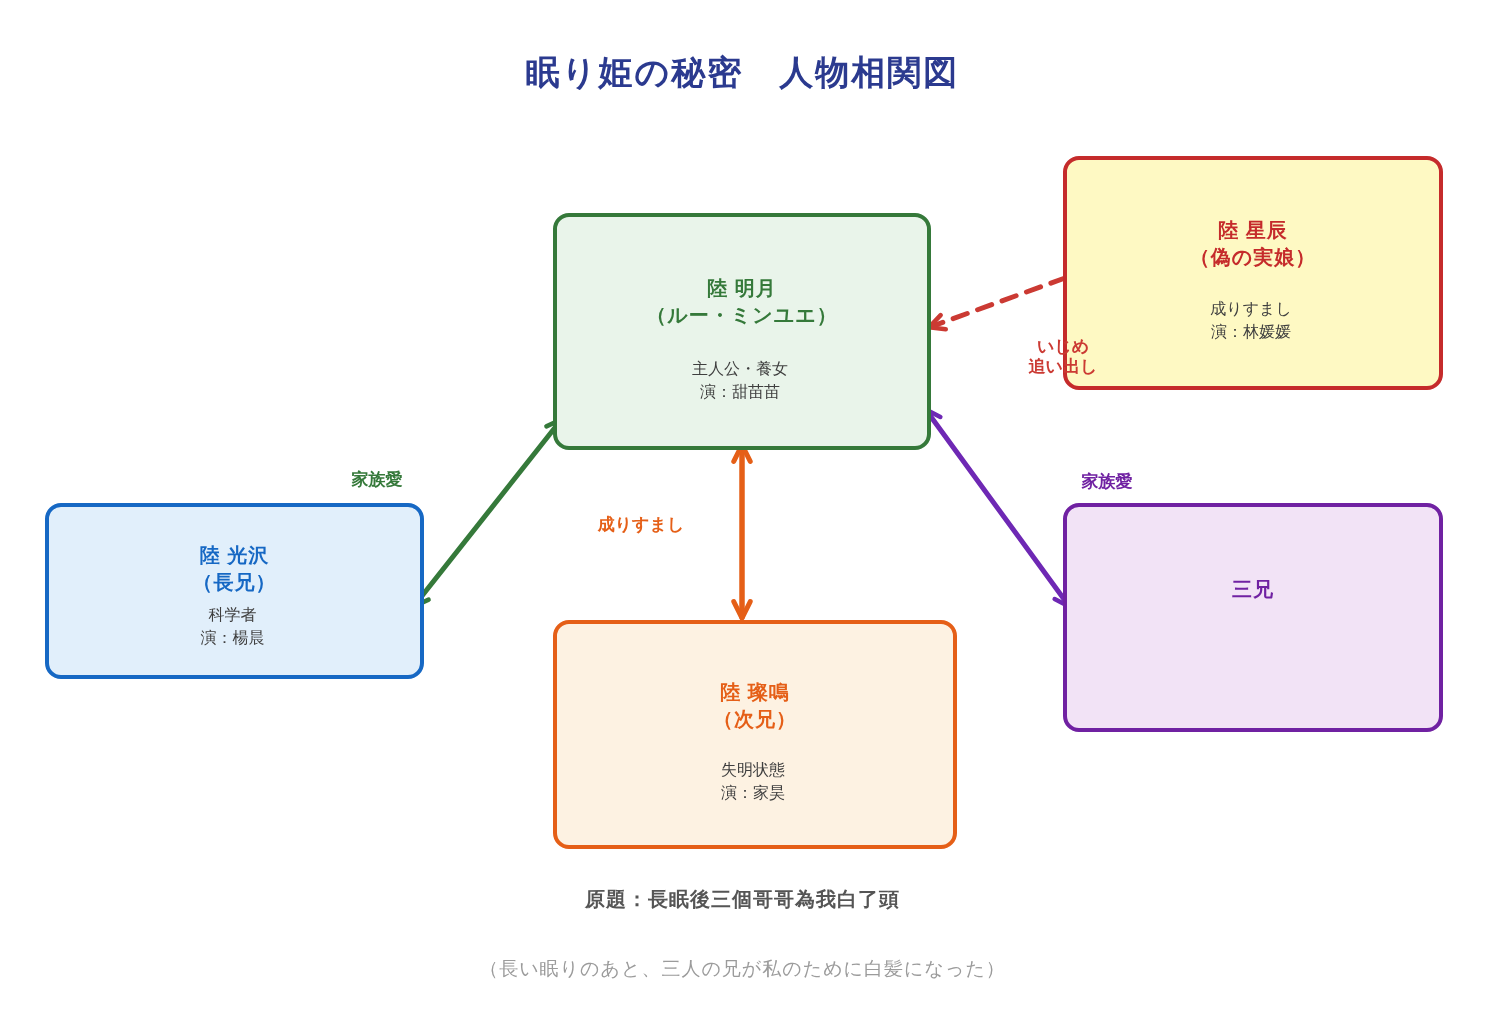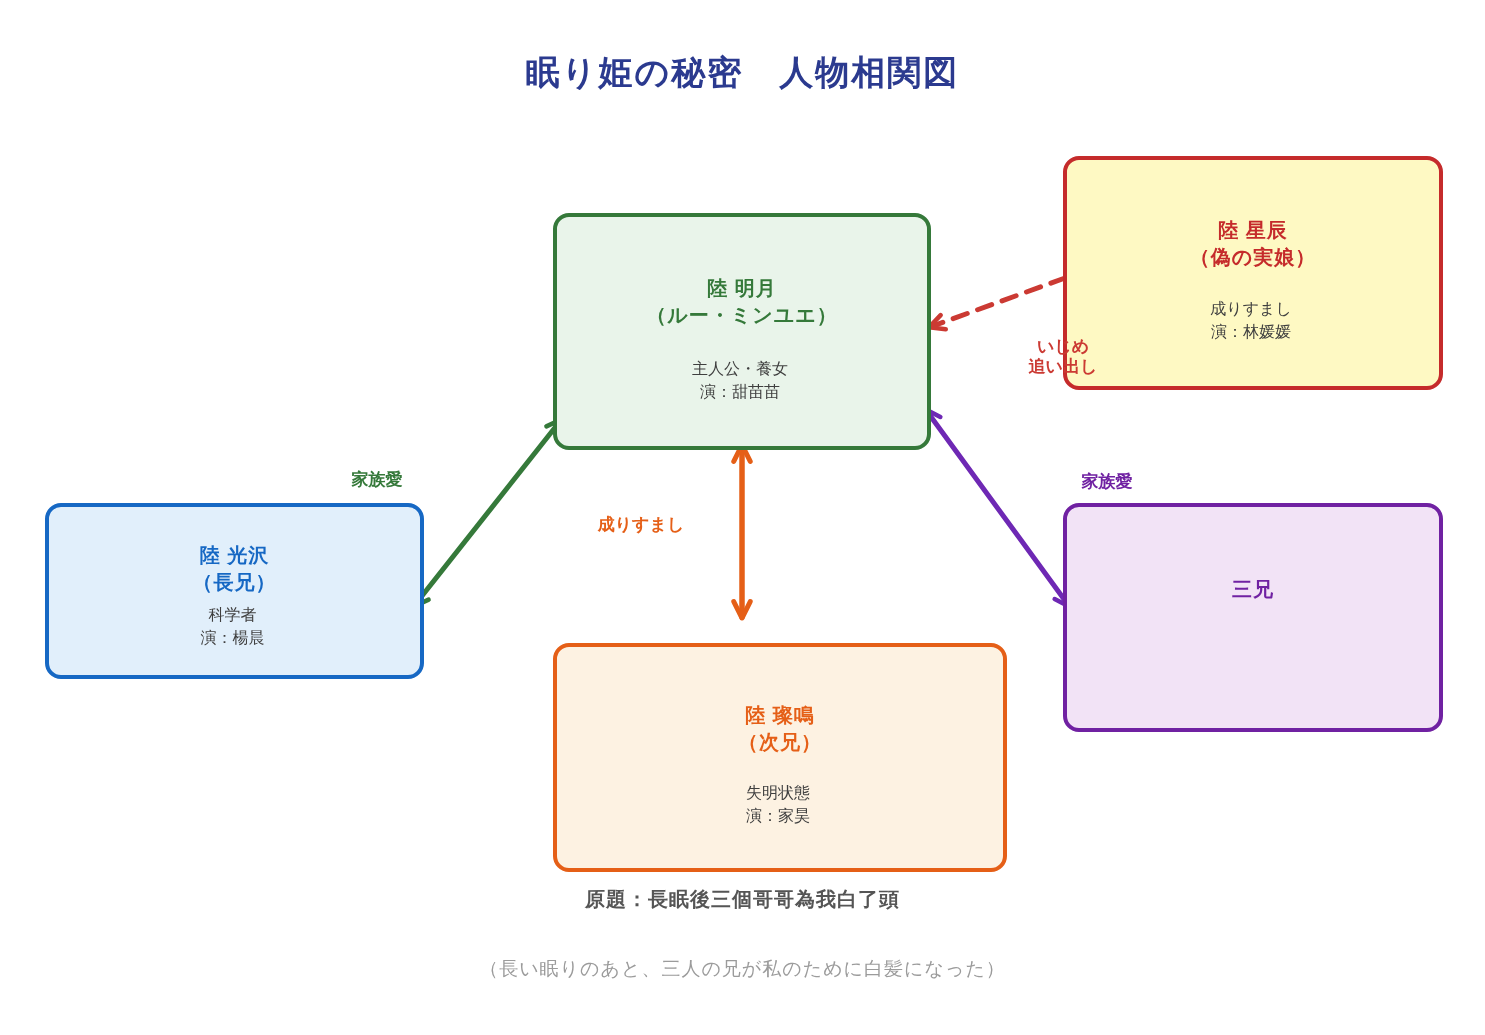--- a/index.html
+++ b/index.html
@@ -61,21 +61,21 @@
     font-size: 16px;
     line-height: 23px;
     color: #3f3f3f;
   }
   .node-green  { left: 553px;  top: 213px; width: 378px; height: 237px; background: #e9f4ea; border: 4.5px solid #35793a; }
   .node-green .name-block { color: #35793a; }
   .node-red    { left: 1063px; top: 156px; width: 380px; height: 234px; background: #fef9c3; border: 4.5px solid #c52b2b; }
   .node-red .name-block { color: #c52b2b; }
   .node-blue   { left: 45px;   top: 503px; width: 379px; height: 176px; background: #e1effb; border: 4.5px solid #1668c4; }
   .node-blue .name-block { color: #1668c4; }
-  .node-orange { left: 553px;  top: 620px; width: 454px; height: 229px; background: #fdf2e2; border: 4.5px solid #e55f17; margin-top: 23px; }
+  .node-orange { left: 553px;  top: 620px; width: 404px; height: 229px; background: #fdf2e2; border: 4.5px solid #e55f17; }
   .node-orange .name-block { color: #e55f17; }
   .node-purple { left: 1063px; top: 503px; width: 380px; height: 229px; background: #f2e3f6; border: 4.5px solid #7021a2; }
   .node-purple .name-block { color: #7021a2; }
 
   .edge-label {
     position: absolute;
     transform: translate(-50%, -50%);
     font-size: 17px;
     font-weight: bold;
     text-align: center;

